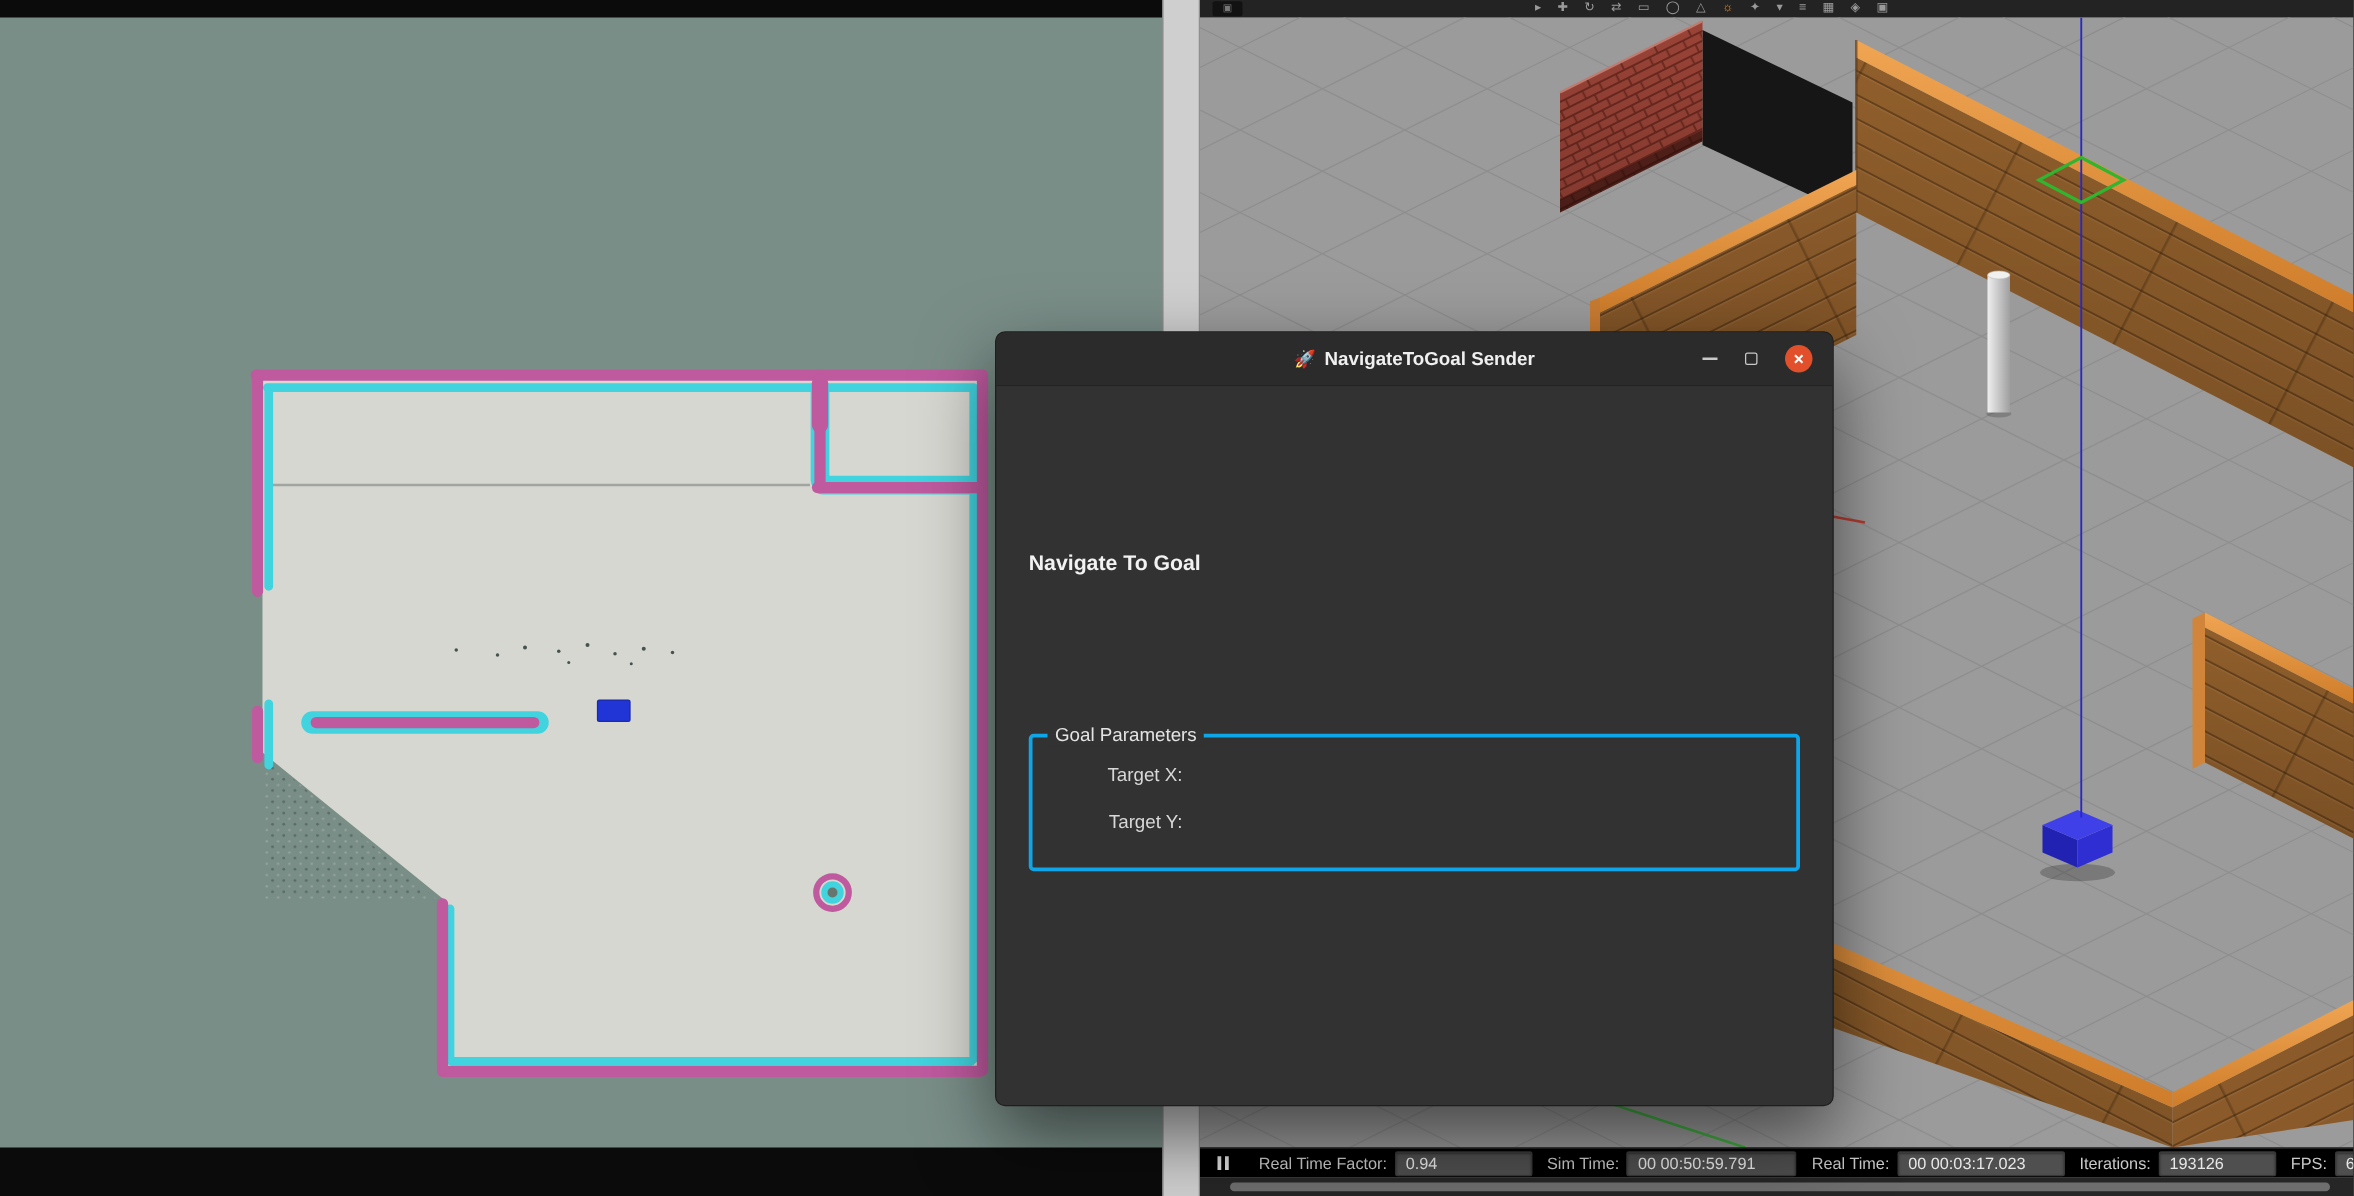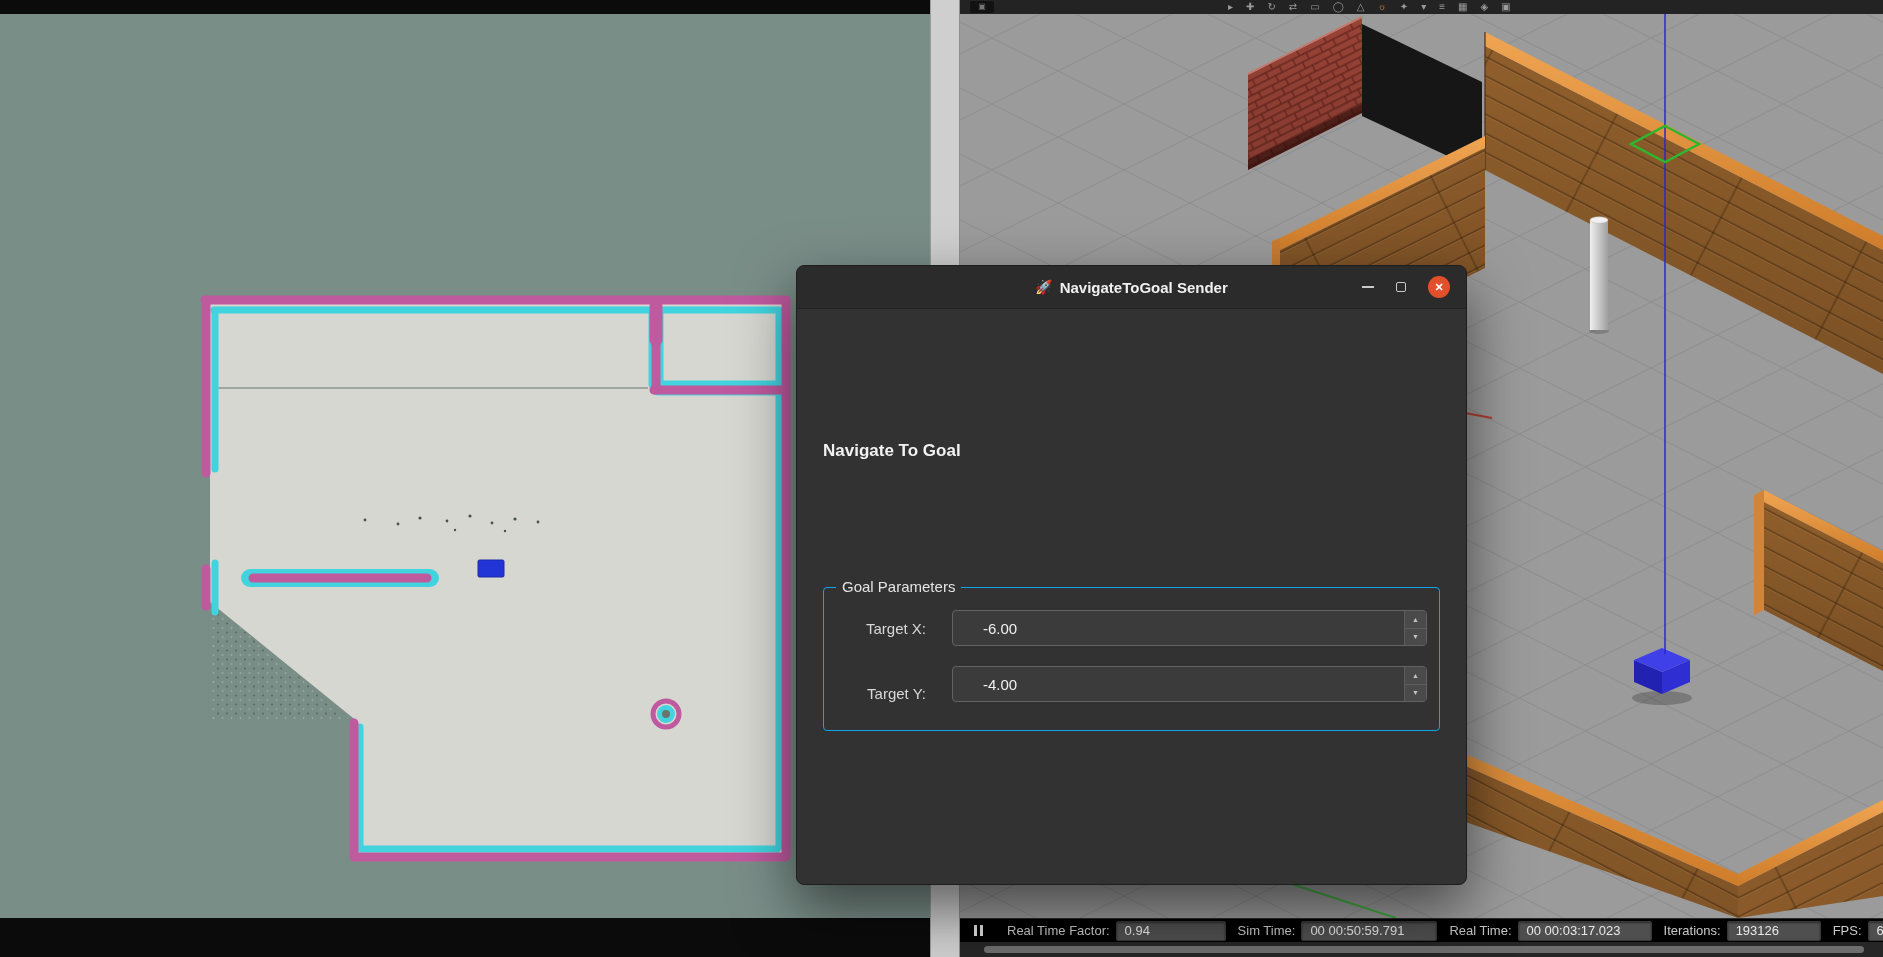--- a/index.html
+++ b/index.html
@@ -47,22 +47,22 @@
             display:flex;align-items:center;justify-content:center;position:relative;}
   .titlebar .title{font-size:15px;font-weight:bold;color:#f0f0f0;display:flex;align-items:center;gap:7px;}
   .titlebar .title .rocket{font-size:14px;}
   .winbtns{position:absolute;right:16px;top:0;height:42px;display:flex;align-items:center;gap:22px;}
   .btn-min{width:12px;height:2px;background:#c9c9c9;cursor:pointer;}
   .btn-max{width:10px;height:10px;border:1.5px solid #c9c9c9;border-radius:2px;box-sizing:border-box;cursor:pointer;}
   .btn-close{width:22px;height:22px;border-radius:50%;background:#e1502a;color:#fff;font-size:11px;font-weight:bold;
              display:flex;align-items:center;justify-content:center;cursor:pointer;}
   .dlg-body{padding:0 26px;}
   .dlg-heading{margin-top:132px;font-size:17px;font-weight:bold;color:#f2f2f2;}
-  .groupbox{position:relative;margin-top:126px;border:1px solid #0ea5e9;border-radius:4px;
-            padding:22px 12px 28px 2px;}
+  .groupbox{position:relative;margin-top:126px;border:3px solid #0ea5e9;border-radius:4px;
+            padding:22px 12px 28px 20px;}
   .groupbox .gb-label{position:absolute;top:-10px;left:12px;background:#323232;padding:0 6px;
                       font-size:15px;color:#e4e4e4;}
   .frow{display:flex;align-items:center;margin-bottom:20px;}
   .frow:last-child{margin-bottom:0;align-items:flex-end;}
   .frow label{width:100px;margin-right:26px;text-align:right;font-size:15px;color:#d8d8d8;flex:none;}
   .fwrap{flex:1;position:relative;}
   .fwrap input{width:100%;height:36px;box-sizing:border-box;background:#3b3b3b;border:1px solid #636363;
                border-radius:4px;color:#f0f0f0;font-size:15px;padding-left:30px;
                font-family:"Liberation Sans",sans-serif;outline:none;}
   .spinbtns{position:absolute;right:1px;top:1px;bottom:1px;width:21px;display:flex;flex-direction:column;
@@ -354,37 +354,23 @@
 
     <div class="dlg-body">
       <div class="dlg-heading">Navigate To Goal</div>
 
       <div class="groupbox">
         <span class="gb-label">Goal Parameters</span>
 
 
         <div class="frow">
           <label>Target X:</label>
-          <div class="fwrap">
-            <input type="text" value="-6.00" style="">
-            <span class="spinbtns">
-              <span>▲</span>
-              <span>▼</span>
-            </span>
-          </div>
         </div>
 
         <div class="frow">
           <label>Target Y:</label>
-          <div class="fwrap">
-            <input type="text" value="-4.00" style="">
-            <span class="spinbtns">
-              <span>▲</span>
-              <span>▼</span>
-            </span>
-          </div>
         </div>
       </div>
 
     </div>
   </div>
 
 </div>
 
 </body></html>

